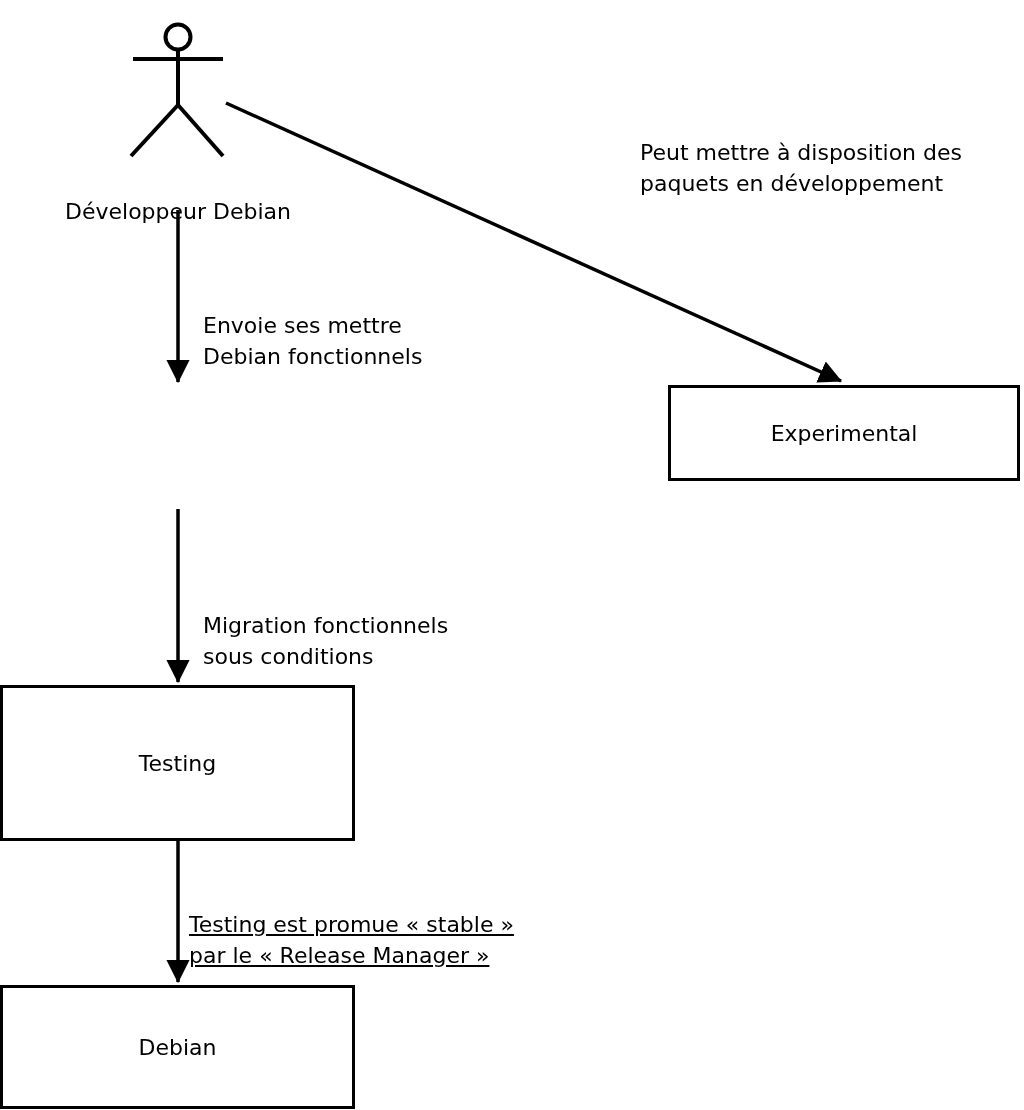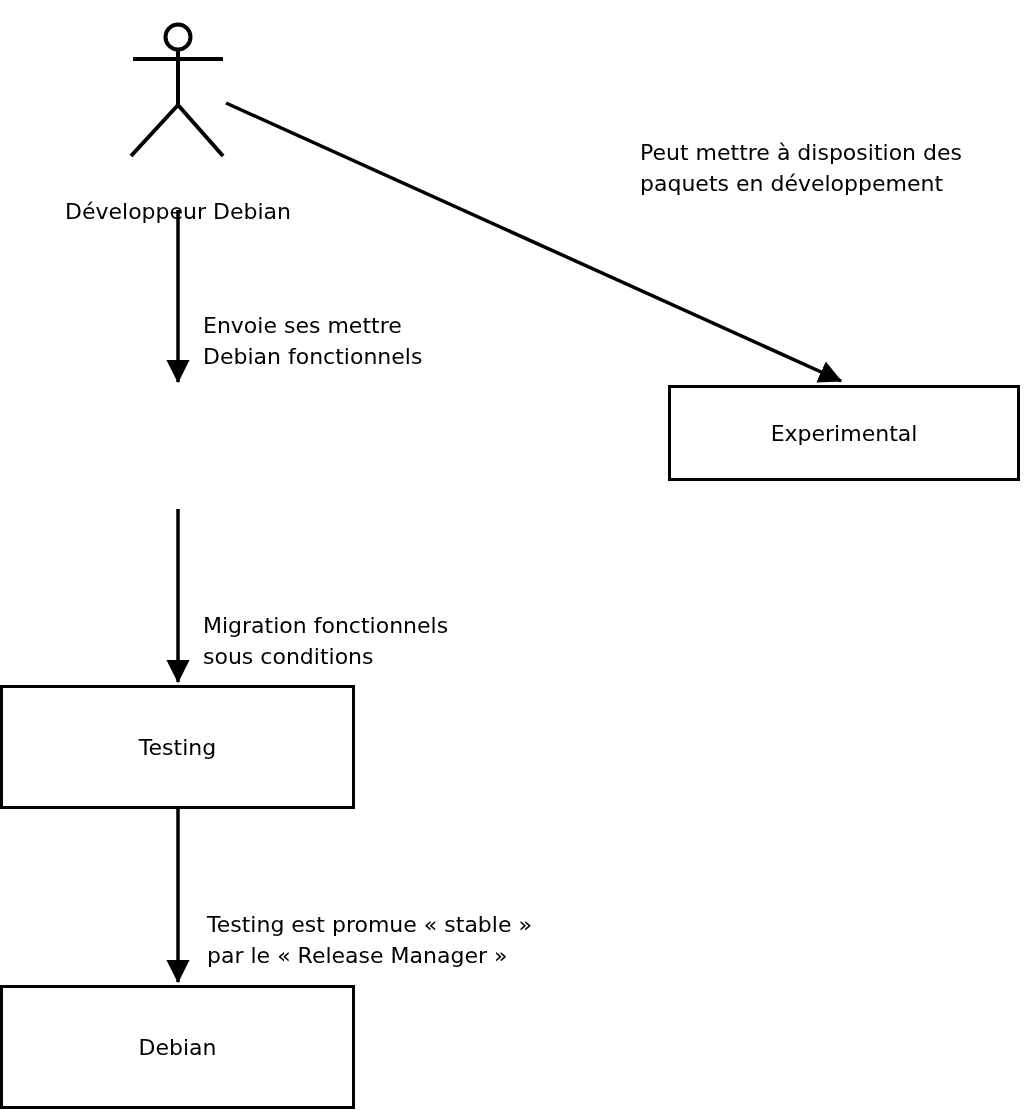--- a/index.html
+++ b/index.html
@@ -27,21 +27,21 @@
     position: absolute;
     box-sizing: border-box;
     border: 3.5px solid #000000;
     background: #ffffff;
     display: flex;
     align-items: center;
     justify-content: center;
     font-size: 22px;
   }
   .node-unstable     { left: 0px;   top: 385px; width: 355px; height: 124px; }
-  .node-testing      { left: 0px;   top: 685px; width: 355px; height: 124px; }
+  .node-testing      { left: 0px;   top: 685px; width: 355px; height: 156px; }
   .node-stable       { left: 0px;   top: 985px; width: 355px; height: 124px; }
   .node-experimental { left: 668px; top: 385px; width: 352px; height: 96px; }
   .actor-label {
     position: absolute;
     left: 0px;
     top: 179px;
     width: 356px;
     text-align: center;
     font-size: 22px;
     margin-top: 20px;
@@ -50,21 +50,21 @@
     position: absolute;
     font-size: 22px;
     line-height: 31px;
     white-space: nowrap;
     margin-top: 36px;
   }
   .edge-label span { display: block; }
   .label-envoie    { left: 203px; top: 274px; }
   .label-peut      { left: 640px; top: 101px; }
   .label-migration { left: 203px; top: 574px; }
-  .label-promue    { left: 207px; top: 873px; }
+  .label-promue    { left: 189px; top: 873px; text-decoration: underline; }
 </style>
 </head>
 <body>
 
 <div class="canvas">
 
   <svg class="diagram-svg" viewBox="0 0 1024 1110" xmlns="http://www.w3.org/2000/svg">
     <defs>
       <marker id="arrowhead" viewBox="0 0 10 10" refX="9.5" refY="5" markerWidth="6.6" markerHeight="8.2" orient="auto">
         <path d="M 0 0 L 10 5 L 0 10 Z" fill="#000000"></path>

